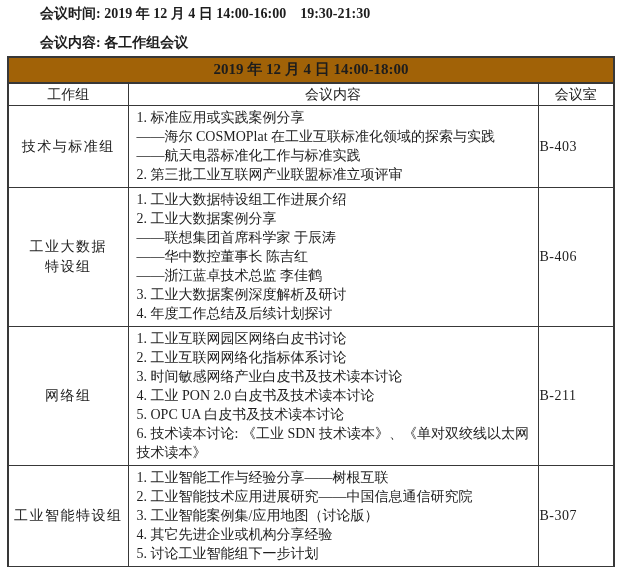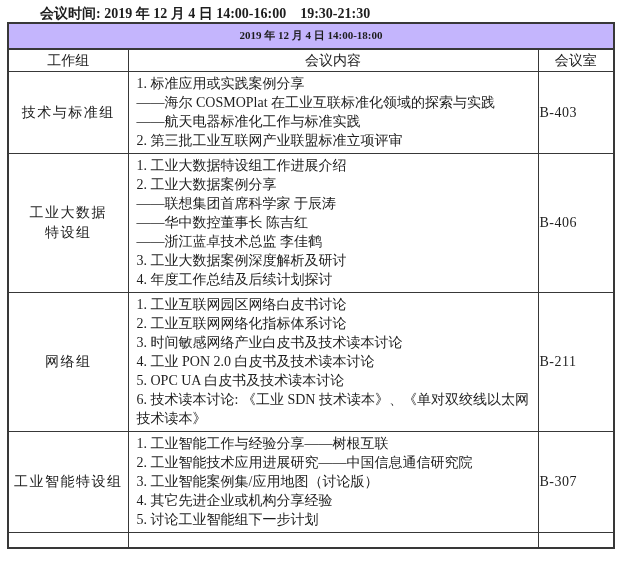--- a/index.html
+++ b/index.html
@@ -35,23 +35,23 @@
     table-layout: fixed;
     border: 2px solid #383838;
     font-size: 14px;
   }
   table.schedule td {
     border: 1px solid #383838;
     overflow: hidden;
   }
   .session-cell {
     height: 21px;
-    background: #c4b5fd;
+    background: #a16207;
     font-weight: bold;
-    font-size: 11px;
+    font-size: 15px;
     text-align: center;
     vertical-align: middle;
     border-bottom: 2px solid #383838 !important;
     padding: 1px 0 2px 0;
   }
   .col-head {
     height: 19px;
     text-align: center;
     vertical-align: middle;
     padding: 1px 8px;
@@ -80,20 +80,21 @@
     border-bottom: none;
   }
 </style>
 </head>
 <body>
 
 <div class="page">
 
   <div class="meta-line first"><span>会议时间: </span><span>2019 年 12 月 4 日 14:00-16:00    19:30-21:30</span></div>
 
+  <div class="meta-line second"><span>会议内容: </span><span>各工作组会议</span></div>
 
   <table class="schedule">
     <colgroup>
       <col style="width:120px">
       <col style="width:410px">
       <col style="width:76px">
     </colgroup>
     <tbody>
         <tr>
       <td colspan="3" class="session-cell">2019 年 12 月 4 日 14:00-18:00</td>

